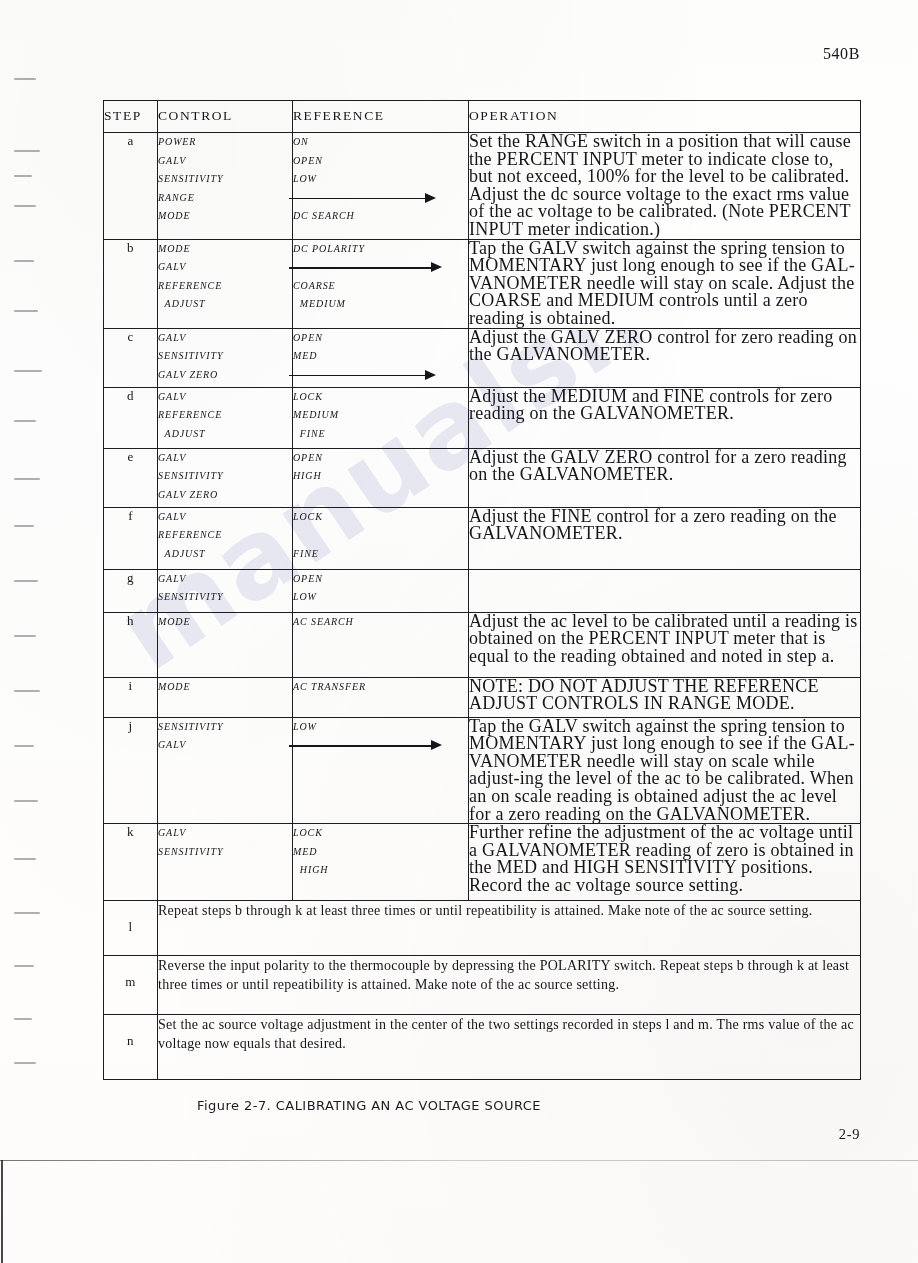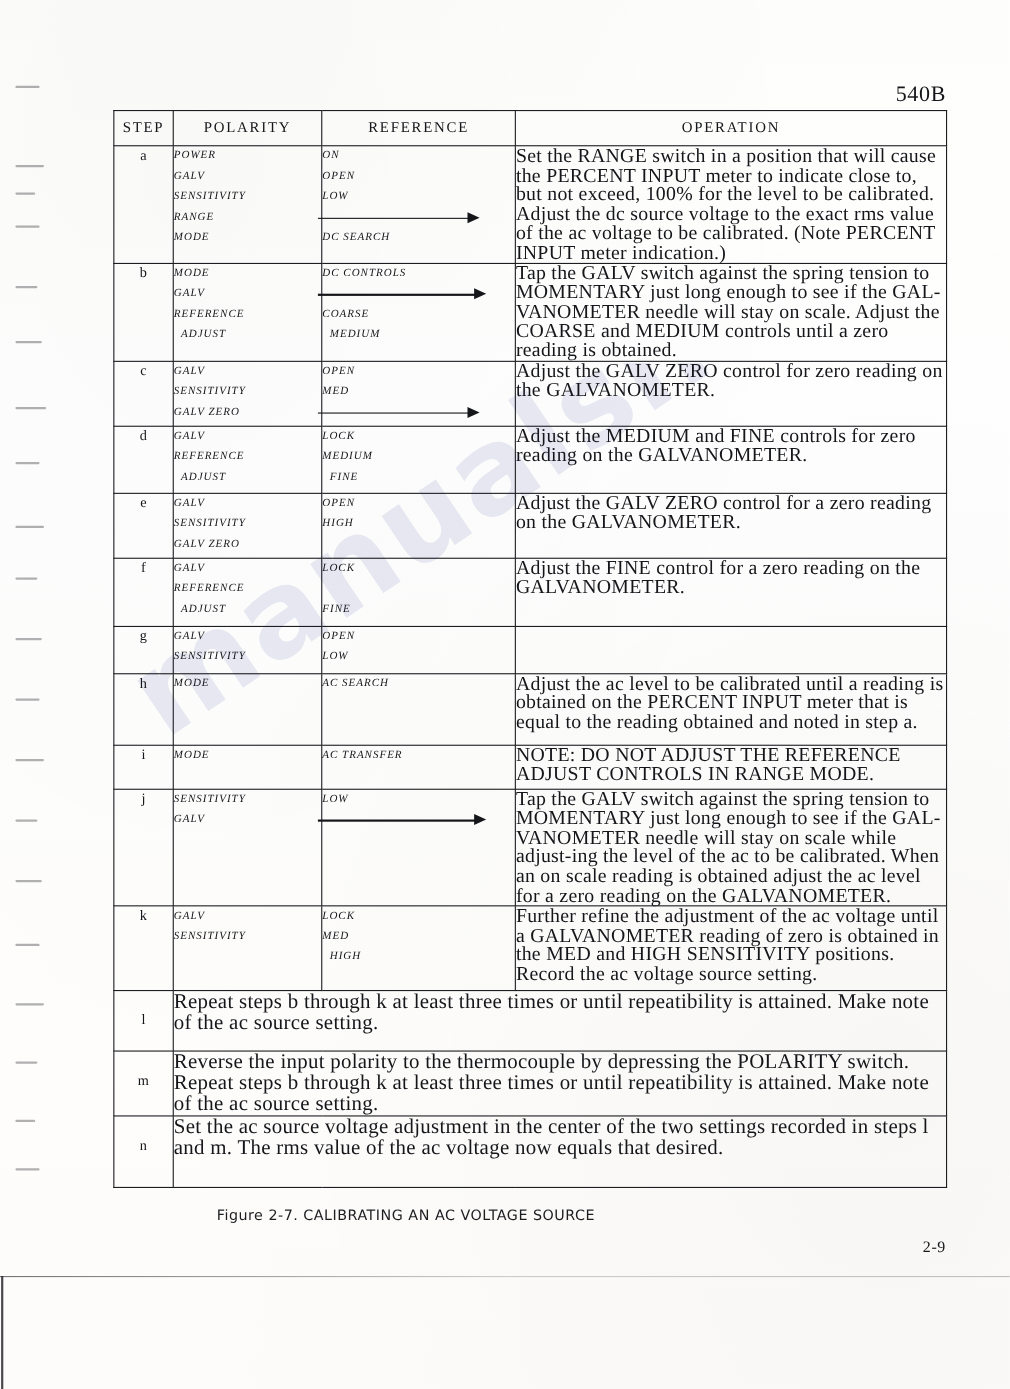--- a/index.html
+++ b/index.html
@@ -68,24 +68,23 @@
     height: 2px;
     background: rgba(60,60,65,0.40);
     border-radius: 1px;
   }
 
   
   .doc-number {
     position: absolute;
     right: 58px;
     top: 45px;
-    font-size: 20px;
+    font-size: 16px;
     letter-spacing: 0.6px;
     z-index: 5;
-    margin-top: 30px;
   }
 
   
   .page-number {
     position: absolute;
     right: 58px;
     top: 1126px;
     font-size: 14.5px;
     letter-spacing: 0.6px;
     z-index: 5;
@@ -125,21 +124,21 @@
     table-layout: fixed;
     background: transparent;
   }
   table.proc td, table.proc th {
     border: 1.6px solid #1c1d21;
     vertical-align: top;
     padding: 0;
     background: transparent;
   }
   table.proc thead th {
-    text-align: center;
+    text-align: left;
     font-weight: normal;
     font-size: 13.5px;
     letter-spacing: 1.6px;
     padding: 7px 0 7px;
     height: 17px;
   }
 
   col.c-step  { width: 54px; }
   col.c-ctrl  { width: 135px; }
   col.c-pos   { width: 176px; }
@@ -160,21 +159,21 @@
   }
   td.control { padding-left: 17px; }
   td.position { padding-left: 26px; }
   td.operation {
     font-size: 18px;
     line-height: 17.6px;
     letter-spacing: .25px;
     padding: 8px 10px 8px 13px;
   }
   td.fullspan {
-    font-size: 19px;
+    font-size: 14px;
     line-height: 19px;
     letter-spacing: .25px;
     padding: 13px 12px 13px 17px;
   }
 
   .ctl-line, .pos-line { display: block; white-space: pre; }
 
   
   .arrow {
     display: block;
@@ -257,21 +256,21 @@
   <table class="proc">
     <colgroup>
       <col class="c-step">
         <col class="c-ctrl">
         <col class="c-pos">
         <col class="c-oper">
     </colgroup>
     <thead>
       <tr>
         <th>STEP</th>
-        <th>POLARITY</th>
+        <th>CONTROL</th>
         <th>REFERENCE</th>
         <th>OPERATION</th>
       </tr>
     </thead>
     <tbody id="proc-body">
         <tr style="height: 103px;">
           <td class="step">a</td>
           <td class="control">
             <span class="ctl-line">POWER</span>
             <span class="ctl-line">GALV</span>
@@ -290,21 +289,21 @@
         </tr>
         <tr style="height: 88px;">
           <td class="step">b</td>
           <td class="control">
             <span class="ctl-line">MODE</span>
             <span class="ctl-line">GALV</span>
             <span class="ctl-line">REFERENCE</span>
             <span class="ctl-line">  ADJUST</span>
           </td>
           <td class="position">
-            <span class="pos-line">DC CONTROLS</span>
+            <span class="pos-line">DC POLARITY</span>
             <span class="arrow wide"></span>
             <span class="pos-line">COARSE</span>
             <span class="pos-line">  MEDIUM</span>
           </td>
           <td class="operation">Tap the GALV switch against the spring tension to MOMENTARY just long enough to see if the GAL-VANOMETER needle will stay on scale.  Adjust the COARSE and MEDIUM controls until a zero reading is obtained.</td>
         </tr>
         <tr style="height: 59px;">
           <td class="step">c</td>
           <td class="control">
             <span class="ctl-line">GALV</span>

